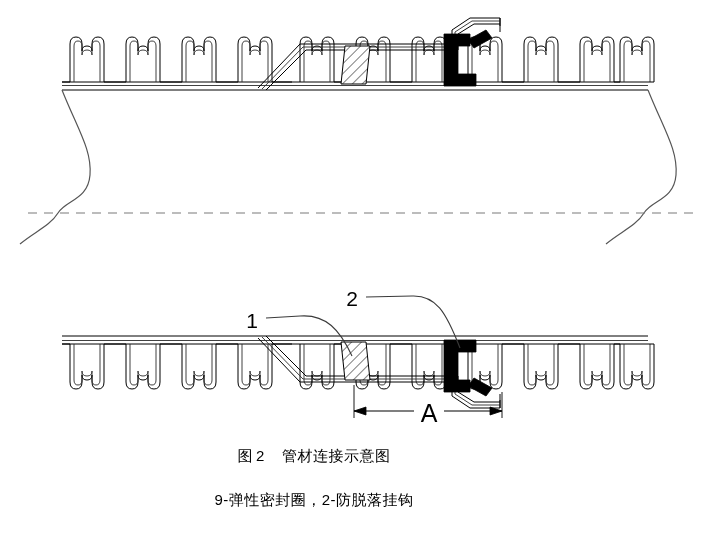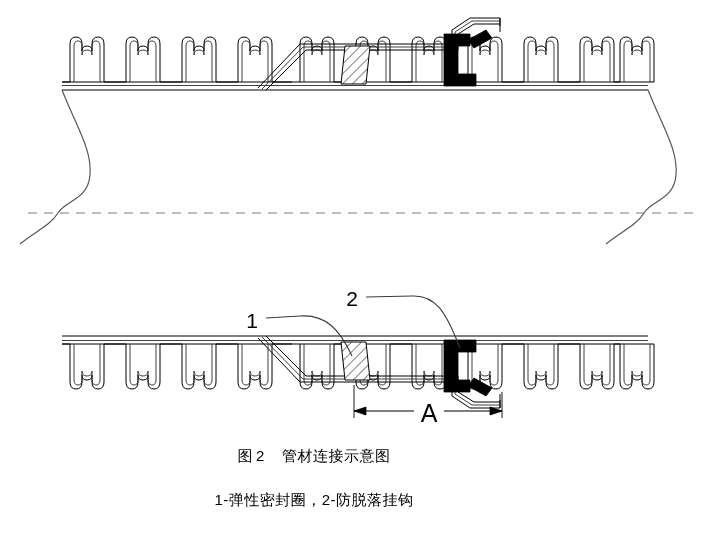--- a/index.html
+++ b/index.html
@@ -293,15 +293,15 @@
       <rect x="414" y="398" width="30" height="26" fill="#ffffff"></rect>
       <text class="lbl-dim" x="429" y="422" text-anchor="middle">A</text>
     </g>
 
   </svg>
 
   <div class="caption-block" id="figure-caption">
     <span>图</span><span class="cap-num">2</span><span class="cap-gap"></span><span>管材连接示意图</span>
   </div>
 
-  <div class="caption-block" id="figure-legend">1-弹性密封圈，2-防脱落挂钩</div>
+  <div class="caption-block" id="figure-legend">9-弹性密封圈，2-防脱落挂钩</div>
 
 </div>
 
 </body></html>

